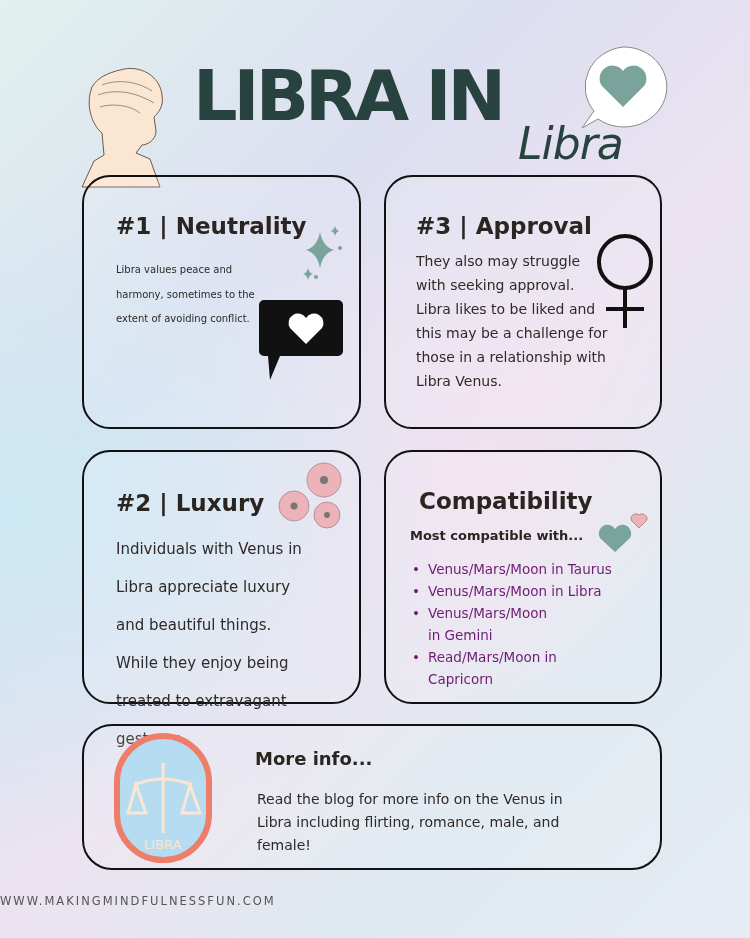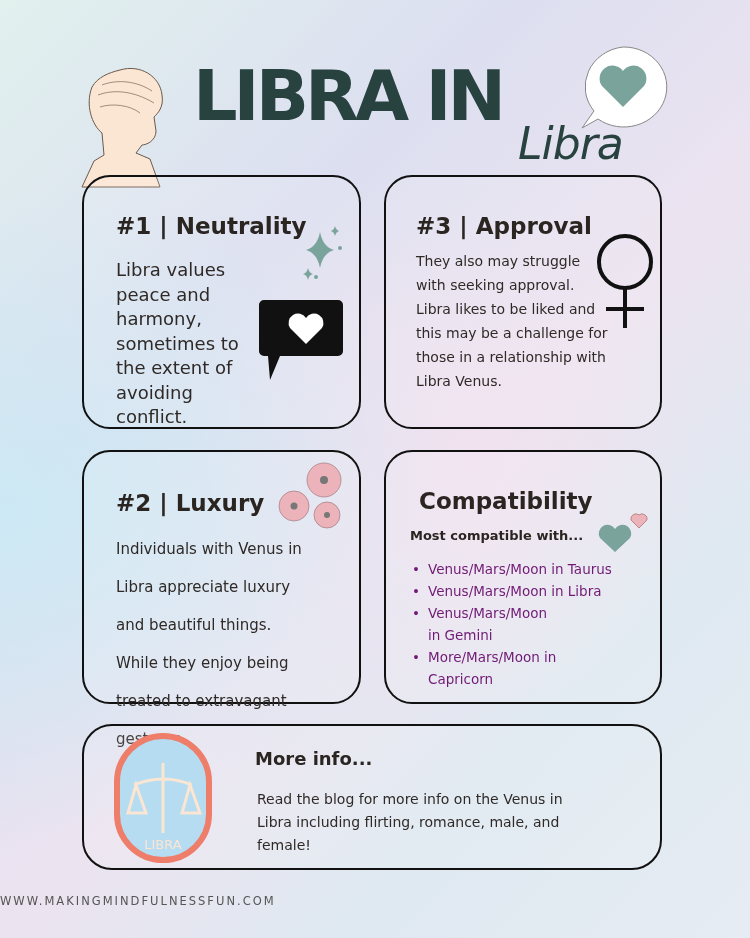--- a/index.html
+++ b/index.html
@@ -3,21 +3,21 @@
 <meta charset="utf-8">
 <style>
 *{margin:0;padding:0;box-sizing:border-box}
 body{width:750px;height:938px;overflow:hidden;font-family:"DejaVu Sans",sans-serif;color:#2b2522;
 background:linear-gradient(135deg,#e1f1ee 0%,#dcdff0 30%,#ece3f0 55%,#dfe9f1 75%,#e6ecf3 100%);position:relative}
 .bg2{position:absolute;inset:0;background:radial-gradient(ellipse at 0% 55%,rgba(200,235,245,.8),transparent 45%),radial-gradient(ellipse at 60% 50%,rgba(245,225,238,.6),transparent 40%)}
 .title{position:absolute;left:193px;top:55px;font-family:"DejaVu Sans",sans-serif;font-weight:bold;font-size:70px;letter-spacing:-4px;color:#27423f}
 .sub{position:absolute;left:518px;top:118px;font-size:44px;font-style:italic;color:#27423f;font-family:"DejaVu Sans",sans-serif;letter-spacing:-1px}
 .card{position:absolute;border:2px solid #111;border-radius:28px;background:rgba(255,255,255,.12)}
 .h{position:absolute;font-weight:bold;font-size:23px;color:#2b2522}
-.p{position:absolute;font-size:18px;line-height:24.5px;color:#2f2a27}
+.p{position:absolute;font-size:10px;line-height:24.5px;color:#2f2a27}
 ul{position:absolute;font-size:13.5px;line-height:22px;color:#701a75;list-style:none}
 li{position:relative;padding-left:18px}
 li:before{content:"•";position:absolute;left:2px}
 .foot{position:absolute;top:894px;left:0;width:750px;text-align:left;font-size:11.5px;letter-spacing:2px;color:#555}
 </style>
 </head>
 <body>
 
 <div class="bg2"></div>
 
@@ -76,21 +76,21 @@
 <div class="h" style="left:419px;top:488px">Compatibility</div>
 <div style="position:absolute;left:410px;top:528px;font-size:13px;font-weight:bold">Most compatible with...</div>
 <svg style="position:absolute;left:595px;top:508px" width="55" height="46" viewBox="0 0 55 46">
     <path d="M44 20 36 12a5 5 0 0 1 8-5 5 5 0 0 1 8 5z" fill="#ecb3bb" stroke="#b88"></path>
     <path d="M20 44 5 30a8 8 0 0 1 15-9 8 8 0 0 1 15 9z" fill="#7aa39b"></path>
   </svg>
 <ul style="left:410px;top:558px;width:240px">
  <li>Venus/Mars/Moon in Taurus</li>
  <li>Venus/Mars/Moon in Libra</li>
  <li style="width:150px">Venus/Mars/Moon in Gemini</li>
- <li style="width:150px">More/Mars/Moon in Capricorn</li>
+ <li style="width:150px">Read/Mars/Moon in Capricorn</li>
 </ul>
 
 <div class="card" style="left:82px;top:724px;width:580px;height:146px;border-radius:30px"></div>
 <svg style="position:absolute;left:114px;top:733px" width="98" height="130" viewBox="0 0 98 130">
     <rect x="3" y="3" width="92" height="124" rx="46" fill="#b5dcf0" stroke="#ee7d6a" stroke-width="6"></rect>
     <path d="M49 30v70M20 52q29-12 58 0M22 52l-8 28h18zM76 52l-8 28h18z" stroke="#fbe5d3" stroke-width="3" fill="none"></path>
     <text x="49" y="116" font-size="13" fill="#fbe5d3" text-anchor="middle" font-family="DejaVu Sans">LIBRA</text>
   </svg>
 <div class="h" style="left:255px;top:748px;font-size:18px">More info...</div>
 <div class="p" style="left:257px;top:788px;width:310px;font-size:14px;line-height:23px">Read the blog for more info on the Venus in Libra including flirting, romance, male, and female!</div>

